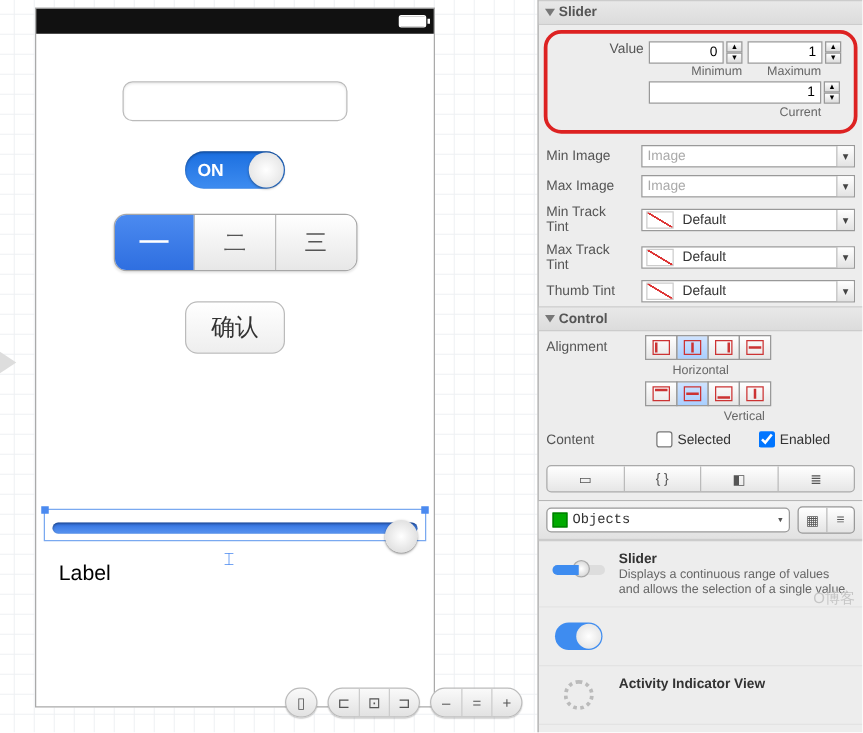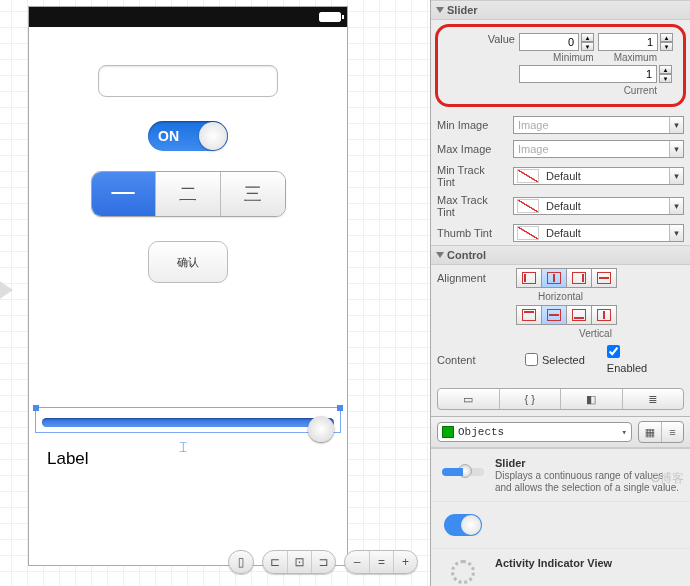--- a/index.html
+++ b/index.html
@@ -57,21 +57,21 @@
     margin: 20px auto 0; width: 195px; height: 46px; display:flex;
     border:1px solid #a7a7a7; border-radius:10px; overflow:hidden;
     box-shadow: 0 1px 2px rgba(0,0,0,.1);
   }
   .seg button{flex:1;border:none;background:linear-gradient(#fff,#e7e7e7);font-size:18px;color:#555;border-left:1px solid #bbb;}
   .seg button:first-child{border-left:none;}
   .seg button.sel{background:linear-gradient(#4b8af0,#2f6fe0);color:#fff;font-size:26px;}
   .confirm {
     margin: 24px auto 0; display:block; width:80px; height:42px;
     border:1px solid #bbb; border-radius:10px; background:linear-gradient(#fff,#eee);
-    font-size:11px; color:#333;
+    font-size:19px; color:#333;
   }
   .slider-row{
     position:absolute; left:6px; right:6px; top:400px;
     border:1px solid #7aa9f0; height:26px;
   }
   .slider-row .sel-handle{position:absolute;width:6px;height:6px;background:#4b8af0;top:-3px;}
   .slider-row .sh-l{left:-3px;} .slider-row .sh-r{right:-3px;}
   .slider-track{
     position:absolute;left:6px;right:6px;top:10px;height:9px;border-radius:5px;
     background:linear-gradient(#2f6fe0,#5a95f0); box-shadow:inset 0 1px 2px rgba(0,0,0,.4);
@@ -344,21 +344,21 @@
     </div>
   </div>
   <div class="sublab" style="text-align:center;padding-left:70px;">Vertical</div>
 
   <div class="proprow" style="padding-top:6px;padding-bottom:8px;gap:12px;">
     <span class="plab">Content</span>
     <label style="display:flex;gap:4px;align-items:center;margin-right:10px;">
       <input type="checkbox" style="">
       <span>Selected</span>
     </label>
-    <label style="display:flex;gap:4px;align-items:flex-start;flex-direction:column;">
+    <label style="display:flex;gap:4px;align-items:center;">
       <input type="checkbox" checked="" style="">
       <span>Enabled</span>
     </label>
   </div>
 
   <div class="viewtabs">
     <button>▭</button>
     <button>{ }</button>
     <button>◧</button>
     <button>≣</button>

